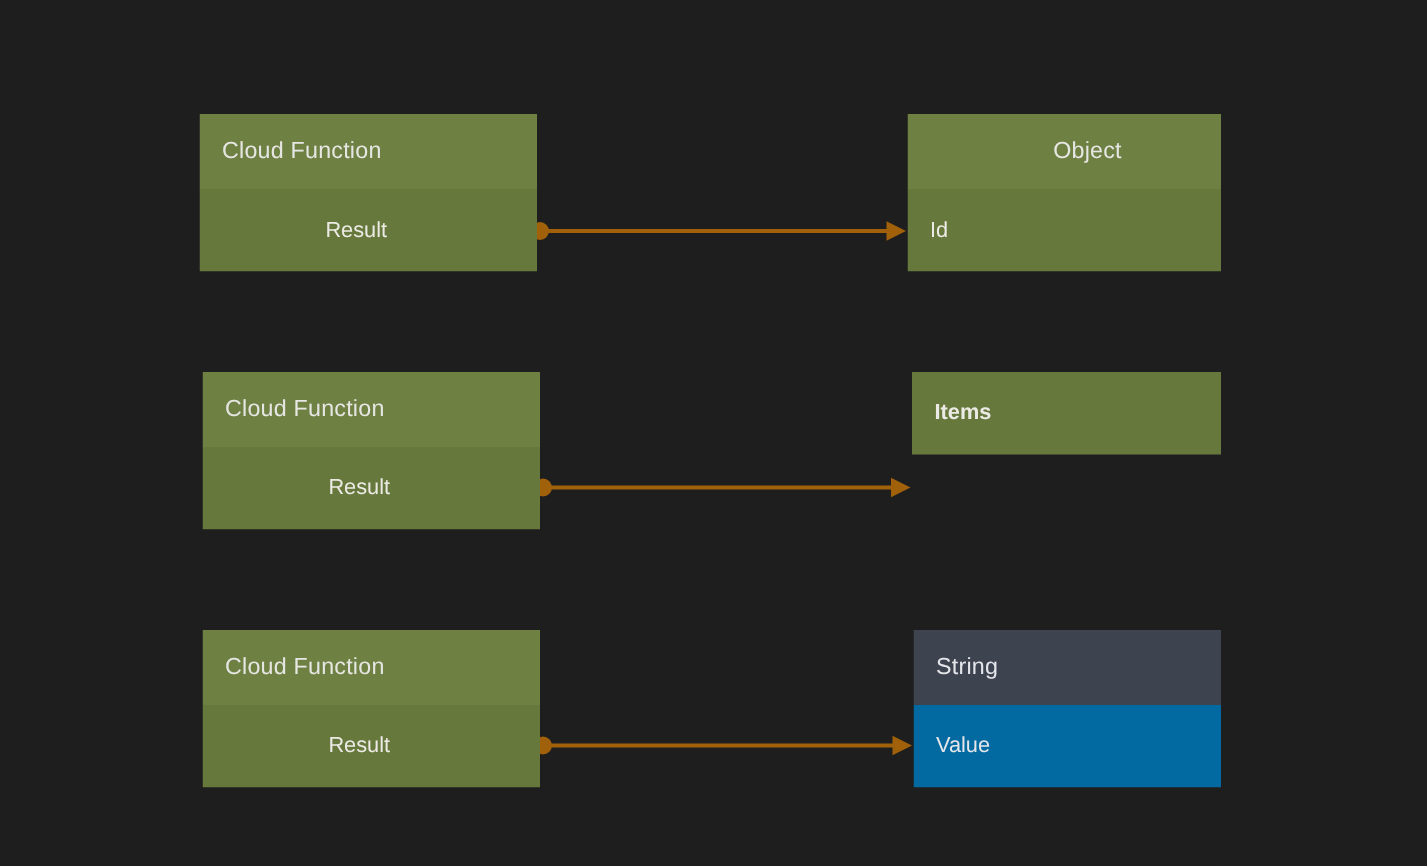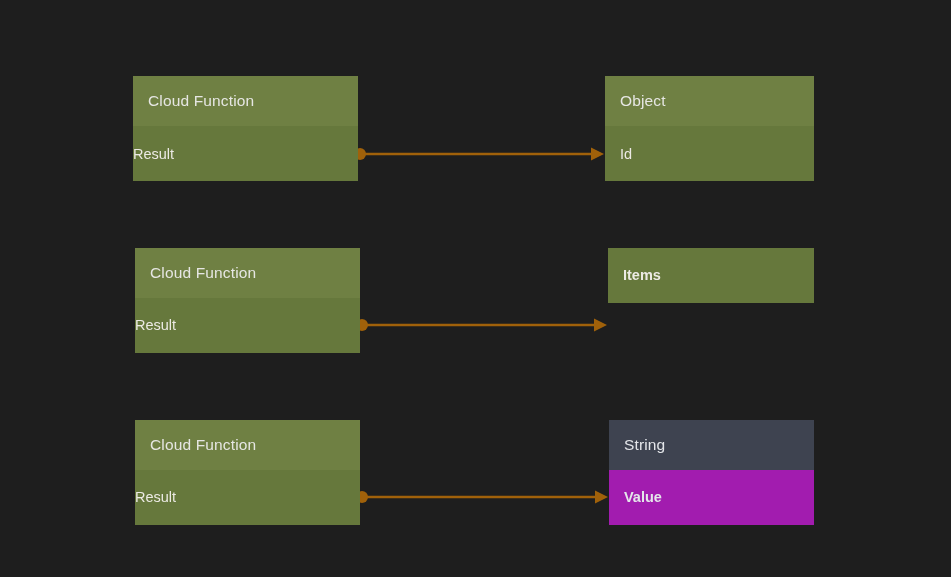--- a/index.html
+++ b/index.html
@@ -49,38 +49,38 @@
     position: relative;
   }
   .port-row {
     position: absolute;
     box-sizing: border-box;
     width: 100%;
     display: flex;
     align-items: center;
   }
   .port-row.out {
-    justify-content: flex-start;
+    justify-content: center;
   }
   .port-row.in {
     justify-content: flex-start;
   }
   .port-label {
     font-size: 14.5px;
     color: #eceae4;
     white-space: nowrap;
   }
 
   
   .theme-green .node-header { background: #6f8043; }
   .theme-green .node-body   { background: #66783c; }
 
   
   .theme-slate .node-header { background: #3e4350; }
-  .theme-slate .node-body   { background: #a21caf; font-weight: bold; }
+  .theme-slate .node-body   { background: #0369a1; }
   .theme-slate .node-title  { color: #e4e6ea; }
   .theme-slate .port-label  { color: #e4e6ea; }
 </style>
 </head>
 <body>
 
 <div id="canvas">
 
   <svg class="edge-layer" viewBox="0 0 951 577" width="951" height="577" xmlns="http://www.w3.org/2000/svg">
     <g id="edges-group">
@@ -107,21 +107,21 @@
         <div class="node-header" style="height: 50px;">
           <span class="node-title" style="margin-left: 15px;">Cloud Function</span>
         </div>
         <div class="node-body" style="height: 55px;">
           <div class="port-row out" style="top: 17px; height: 22px;">
             <span class="port-label" style="margin-right: 16px;">Result</span>
           </div>
         </div>
       </div>
       <div class="node theme-green" style="left: 605px; top: 76px; width: 225px; height: 105px;">
-        <div class="node-header" style="height: 50px;">
+        <div class="node-header" style="height: 50px; justify-content: center;">
           <span class="node-title" style="margin-left: 15px;">Object</span>
         </div>
         <div class="node-body" style="height: 55px;">
           <div class="port-row in" style="top: 17px; height: 22px;">
             <span class="port-label" style="margin-left: 15px;">Id</span>
           </div>
         </div>
       </div>
       <div class="node theme-green" style="left: 135px; top: 248px; width: 225px; height: 105px;">
         <div class="node-header" style="height: 50px;">

